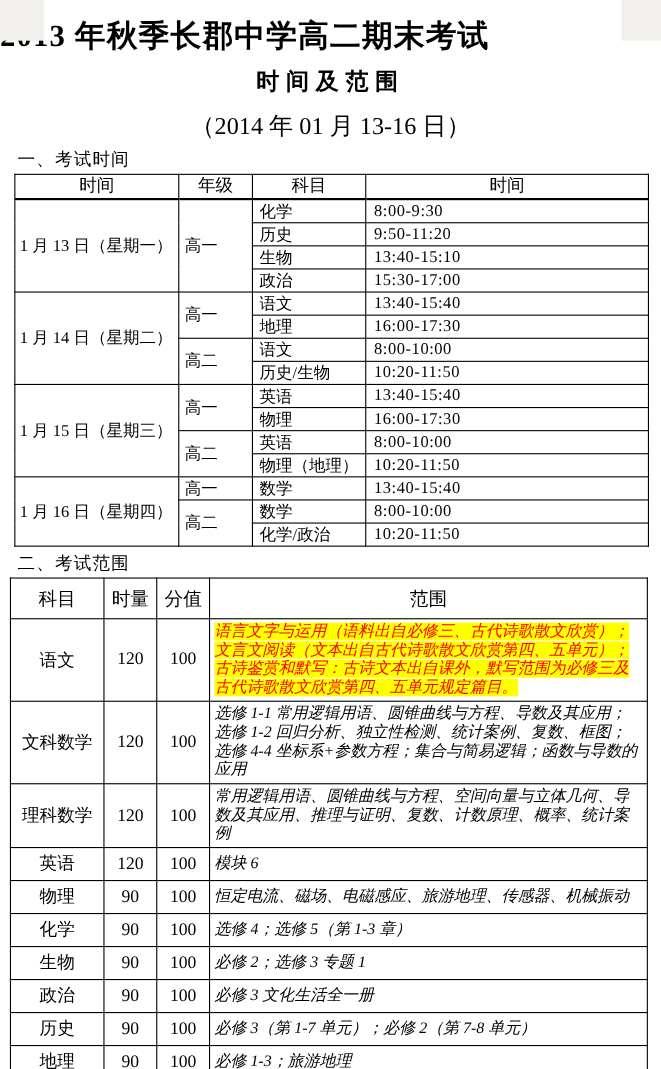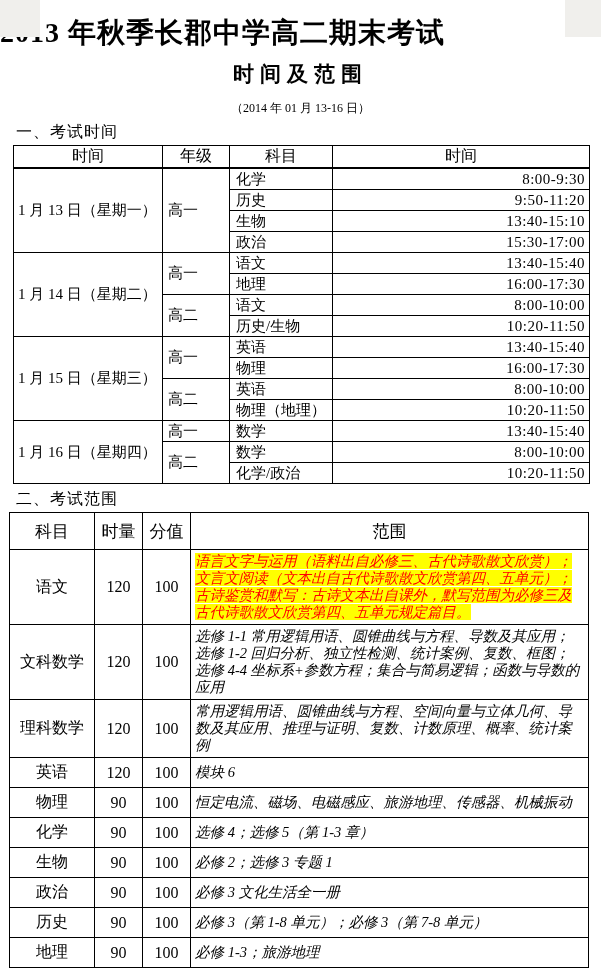--- a/index.html
+++ b/index.html
@@ -13,41 +13,41 @@
   .corner-right{right:0;width:36px;}
 
   .title{
     margin:14px 0 0;text-align:left;
     font-size:28px;font-weight:bold;letter-spacing:1px;
   }
   .subtitle{
     margin:8px 0 0;text-align:center;
     font-size:21px;font-weight:600;letter-spacing:6px;
   }
-  .dateline{margin-top:12px;text-align:center;font-size:12px;}
+  .dateline{margin-top:12px;text-align:center;font-size:22px;}
 
   .section-heading{
     font-family:"Liberation Sans","DejaVu Sans",sans-serif;
     font-size:16px;margin:5px 0 2px 16px;letter-spacing:1px;
   }
 
   table{border-collapse:collapse;table-layout:fixed;}
   th,td{border:1px solid #000;overflow:hidden;}
 
   
   .schedule{width:576px;margin:1px 0 0 13px;}
   .schedule th{
     font-weight:normal;font-size:16px;height:20px;padding:0;
     border-bottom-width:2px;text-align:center;
   }
   .schedule td{font-size:15px;height:20px;padding:0 4px;vertical-align:middle;}
   .schedule .date-cell{text-align:left;padding-left:4px;}
   .schedule .grade-cell{text-align:left;padding-left:5px;}
   .schedule .subject-cell{text-align:left;padding-left:6px;}
-  .schedule .time-cell{text-align:right;padding-left:7px;letter-spacing:0.5px;}
+  .schedule .time-cell{text-align:left;padding-left:7px;letter-spacing:0.5px;}
 
   
   .scope{width:579px;margin:2px 0 0 9px;}
   .scope th{font-weight:normal;font-size:17px;height:34px;text-align:center;}
   .scope td{font-size:16px;padding:4px 5px;vertical-align:middle;}
   .scope .subj{text-align:center;}
   .scope .num{text-align:center;font-size:16px;}
   .scope .scope-cell{
     font-style:italic;font-size:14.5px;line-height:17px;
     text-align:left;padding:3px 4px;
@@ -221,21 +221,21 @@
       <tr>
         <td class="subj">政治</td>
         <td class="num">90</td>
         <td class="num">100</td>
         <td class="scope-cell">必修 3 文化生活全一册</td>
       </tr>
       <tr>
         <td class="subj">历史</td>
         <td class="num">90</td>
         <td class="num">100</td>
-        <td class="scope-cell">必修 3（第 1-8 单元）；必修 3（第 7-8 单元）</td>
+        <td class="scope-cell">必修 3（第 1-7 单元）；必修 2（第 7-8 单元）</td>
       </tr>
       <tr>
         <td class="subj">地理</td>
         <td class="num">90</td>
         <td class="num">100</td>
         <td class="scope-cell">必修 1-3；旅游地理</td>
       </tr>
     </tbody>
 </table>
 

